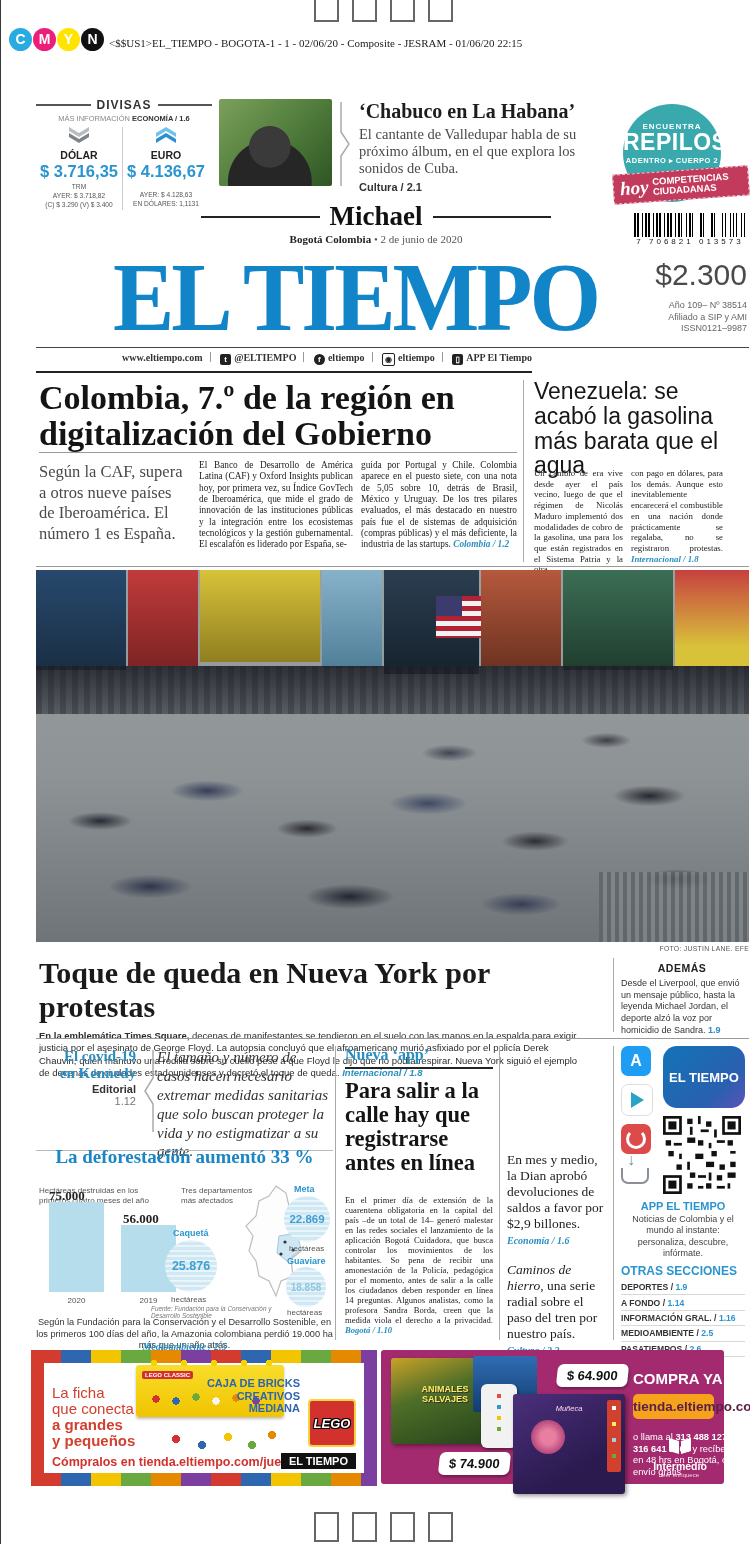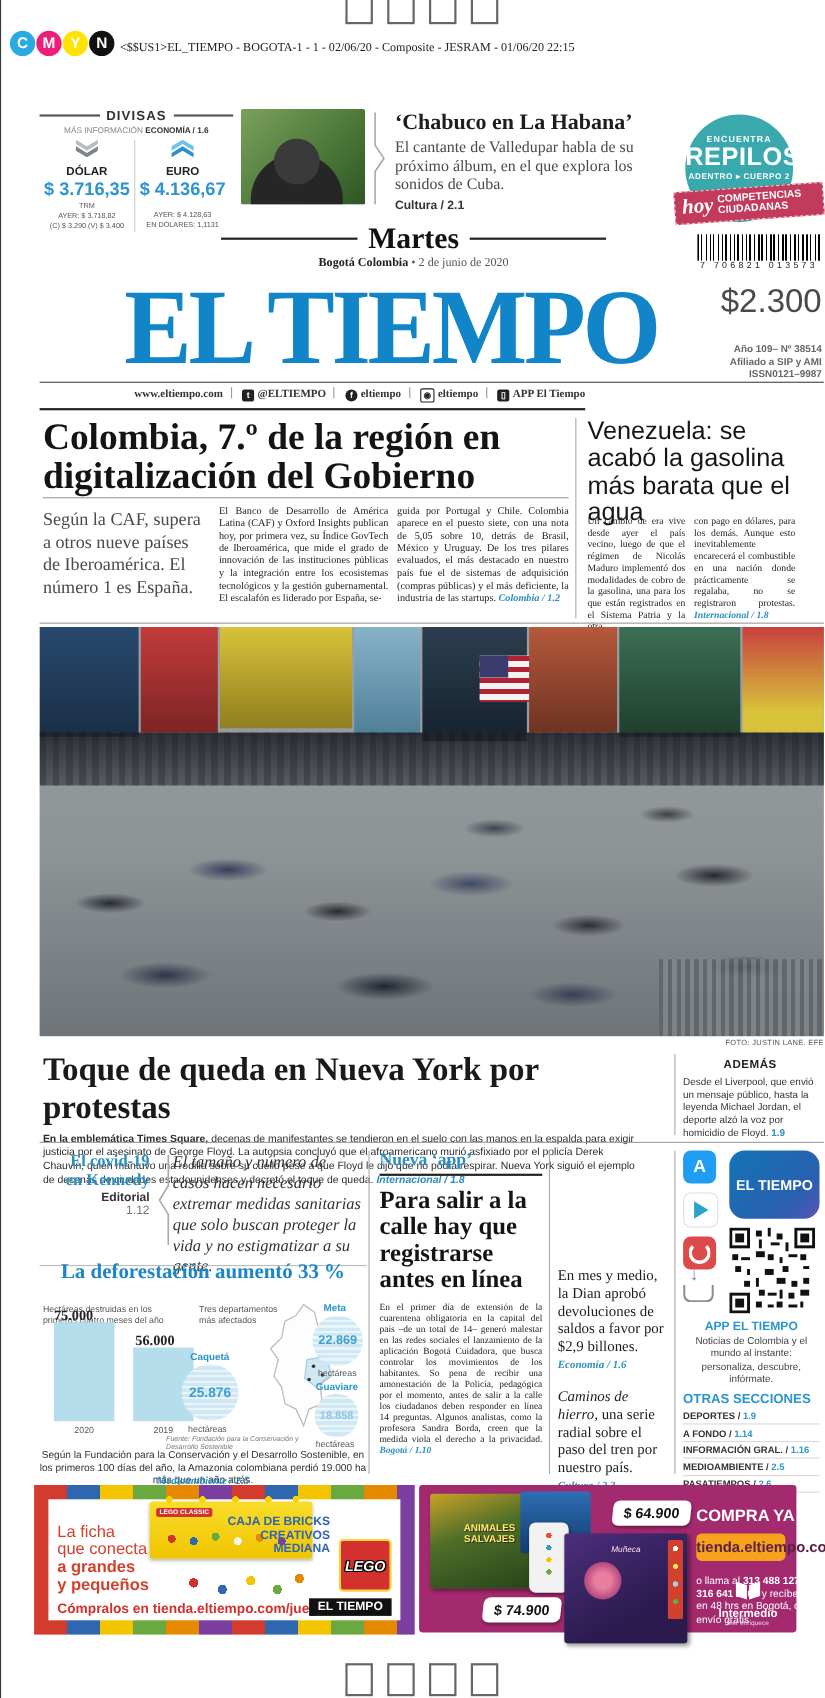--- a/index.html
+++ b/index.html
@@ -183,37 +183,37 @@
     <span class="serif" style="font-style:italic;font-weight:bold;font-size:19px;">hoy</span>
     <span style="font-size:9.5px;font-weight:bold;line-height:1.1;">
       <span>COMPETENCIAS</span><br>
       <span>CIUDADANAS</span>
     </span>
   </div>
 
   <div class="abs" style="left:200px;top:201px;width:350px;text-align:center;">
     <div style="display:flex;align-items:center;gap:10px;">
       <i style="flex:1;height:2px;background:#222;"></i>
-      <span class="serif" style="font-size:27px;font-weight:bold;color:#111;">Martes</span>
+      <span class="serif" style="font-size:27px;font-weight:bold;color:#111;">Michael</span>
       <i style="flex:1;height:2px;background:#222;"></i>
     </div>
     <div class="serif" style="font-size:11px;color:#555;margin-top:1px;">
       <b style="color:#222;margin-top:42px;">Bogotá Colombia</b><span> • 2 de junio de 2020</span>
     </div>
   </div>
 
   <div class="abs" style="left:633px;top:213px;width:112px;background:#fff;">
     <div style="height:24px;background:repeating-linear-gradient(90deg,#000 0 1.5px,#fff 1.5px 3px,#000 3px 4.5px,#fff 4.5px 7.5px,#000 7.5px 8.5px,#fff 8.5px 11px);"></div>
     <div style="font-size:8px;letter-spacing:3px;text-align:center;">7 706821 013573</div>
   </div>
 
   <div class="abs masthead" style="left:112px;top:244px;">EL TIEMPO</div>
   <div class="abs" style="left:608px;top:258px;width:138px;text-align:right;">
     <div style="font-size:30px;color:#4a4a4a;">$2.300</div>
-    <div style="font-size:9px;color:#666;line-height:1.3;margin-top:20px;font-weight:bold;">
+    <div style="font-size:9px;color:#666;line-height:1.3;margin-top:8px;">
       <div>Año 109– Nº 38514</div>
       <div>Afiliado a SIP y AMI</div>
       <div>ISSN0121–9987</div>
     </div>
   </div>
 
   <div class="abs rule" style="left:35px;top:347px;width:713px;"></div>
 
   <div class="abs social" style="left:35px;top:352px;width:496px;text-align:right;">
     <span>www.eltiempo.com</span><span class="sep"></span>
@@ -261,21 +261,21 @@
   <div class="abs capcredit" style="left:35px;top:945px;width:713px;text-align:right;">FOTO: JUSTIN LANE. EFE</div>
 
   <div class="abs h3" style="left:38px;top:956px;width:570px;">Toque de queda en Nueva York por protestas</div>
   <div class="abs" style="left:38px;top:998px;width:548px;font-size:9.5px;line-height:1.3;color:#2b2b2b;margin-top:32px;">
     <b>En la emblemática Times Square,</b><span> decenas de manifestantes se tendieron en el suelo con las manos en la espalda para exigir justicia por el asesinato de George Floyd. La autopsia concluyó que el afroamericano murió asfixiado por el policía Derek Chauvin, quien mantuvo una rodilla sobre su cuello pese a que Floyd le dijo que no podía respirar. Nueva York siguió el ejemplo de decenas de ciudades estadounidenses y decretó el toque de queda. </span><span class="tag" style="font-size:9.5px;font-family:'Liberation Sans',sans-serif;">Internacional / 1.8</span>
   </div>
 
   <div class="abs vline" style="left:612px;top:958px;height:74px;"></div>
   <div class="abs" style="left:620px;top:962px;width:122px;">
     <div class="ademas-t">ADEMÁS</div>
-    <div class="ademas-x"><b>​</b><span>Desde el Liverpool, que envió un mensaje público, hasta la leyenda Michael Jordan, el deporte alzó la voz por homicidio de Floyd. </span><b class="blue">1.9</b></div>
+    <div class="ademas-x"><b>​</b><span>Desde el Liverpool, que envió un mensaje público, hasta la leyenda Michael Jordan, el deporte alzó la voz por homicidio de Sandra. </span><b class="blue">1.9</b></div>
   </div>
 
   <div class="abs rule" style="left:35px;top:1038px;width:713px;background:#999;"></div>
 
   <div class="abs vline" style="left:334px;top:1046px;height:294px;"></div>
   <div class="abs vline" style="left:498px;top:1046px;height:294px;"></div>
   <div class="abs vline" style="left:612px;top:1046px;height:294px;"></div>
 
   <div class="abs" style="left:35px;top:1048px;width:100px;text-align:right;">
     <div class="edit-t"><span>El covid-19</span><br><span>en Kennedy</span></div>
@@ -322,21 +322,21 @@
   <div class="abs hect" style="left:286px;top:1308px;">hectáreas</div>
 
   <div class="abs" style="left:150px;top:1305px;width:132px;font-size:6.4px;font-style:italic;color:#777;">Fuente: Fundación para la Conservación y Desarrollo Sostenible</div>
   <div class="abs" style="left:35px;top:1317px;width:297px;text-align:center;font-size:9.2px;line-height:1.25;color:#333;">Según la Fundación para la Conservación y el Desarrollo Sostenible, en los primeros 100 días del año, la Amazonia colombiana perdió 19.000 ha más que un año atrás.</div>
   <div class="abs tag" style="left:35px;top:1341px;width:297px;text-align:center;font-size:10px;">Medioambiente / 2.5</div>
 
   <div class="abs" style="left:344px;top:1046px;width:148px;">
     <div class="kicker">Nueva ‘app’</div>
     <div style="height:2px;background:#222;margin-top:3px;"></div>
     <div class="h4" style="margin-top:10px;">Para salir a la calle hay que registrarse antes en línea</div>
-    <div class="bodytxt" style="font-size:8.6px;line-height:1.16;margin-top:10px;">
+    <div class="bodytxt" style="font-size:8.6px;line-height:1.16;margin-top:22px;">
       <span>En el primer día de extensión de la cuarentena obligatoria en la capital del país –de un total de 14– generó malestar en las redes sociales el lanzamiento de la aplicación Bogotá Cuidadora, que busca controlar los movimientos de los habitantes. So pena de recibir una amonestación de la Policía, pedagógica por el momento, antes de salir a la calle los ciudadanos deben responder en línea 14 preguntas. Algunos analistas, como la profesora Sandra Borda, creen que la medida viola el derecho a la privacidad. </span><span class="tag" style="font-size:8.6px;">Bogotá / 1.10</span>
     </div>
   </div>
 
   <div class="abs brief" style="left:506px;top:1152px;width:100px;">
     <span>En mes y medio, la Dian aprobó devoluciones de saldos a favor por $2,9 billones.</span><br><span class="tag" style="font-size:10px;">Economía / 1.6</span>
   </div>
   <div class="abs brief" style="left:506px;top:1262px;width:100px;">
     <i>Caminos de hierro,</i><span> una serie radial sobre el paso del tren por nuestro país.</span><br><span class="tag" style="font-size:10px;">Cultura / 2.3</span>
   </div>

